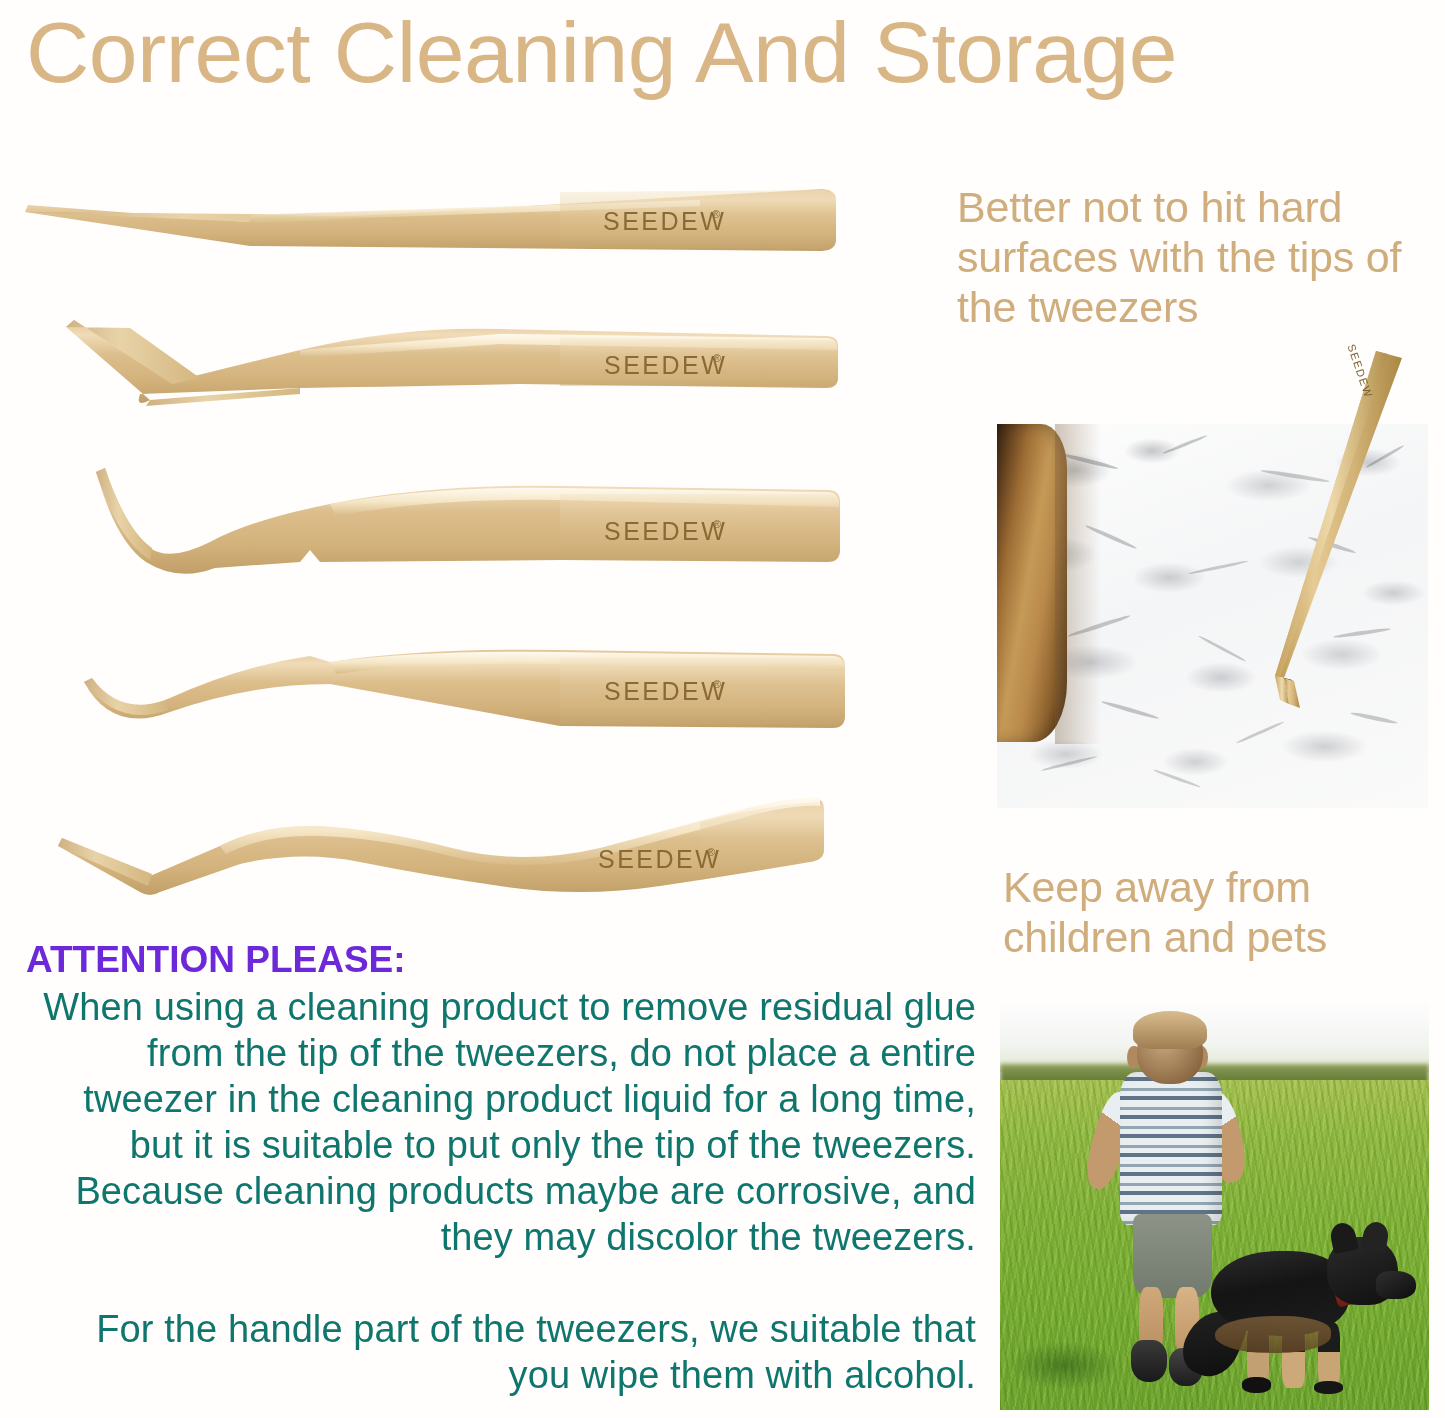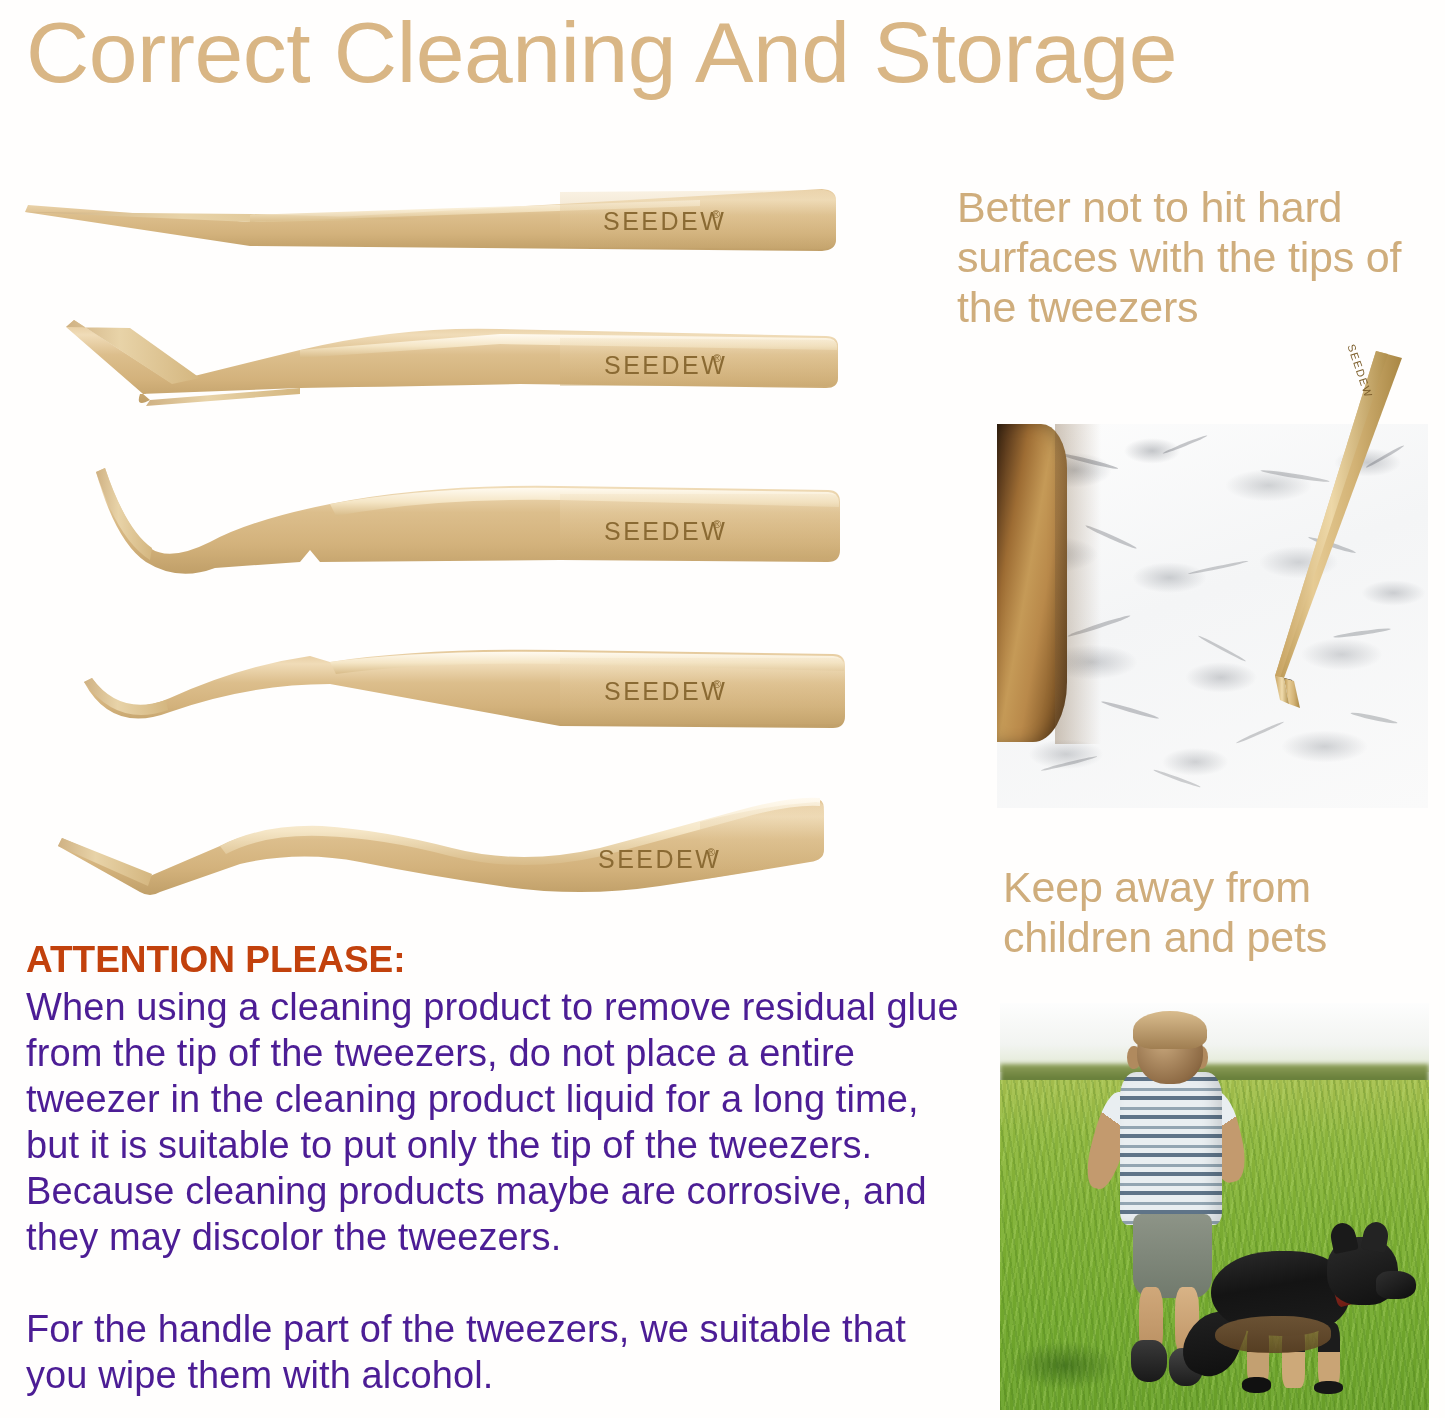--- a/index.html
+++ b/index.html
@@ -142,26 +142,26 @@
     background:linear-gradient(180deg,#212121 0 42%,#cda979 42%);border-radius:24%;}
   .d-leg3{position:absolute;left:56%;top:56%;width:10%;height:38%;
     background:linear-gradient(180deg,#1c1c1c 0 44%,#c9a475 44%);border-radius:24%;}
   .d-paw1{position:absolute;left:22%;top:88%;width:13%;height:9%;background:#111;border-radius:42%;}
   .d-paw2{position:absolute;left:54%;top:90%;width:13%;height:8%;background:#161616;border-radius:42%;}
 
   
   .attn-wrap{position:absolute;left:26px;top:938px;width:950px;}
   .attn-head{
     font-family:"Liberation Sans Narrow","Liberation Sans",sans-serif;
-    font-size:37px;line-height:44px;font-weight:700;color:#c2410c;
+    font-size:37px;line-height:44px;font-weight:700;color:#6d28d9;
     letter-spacing:0px;margin:0 0 2px 0;
   }
   .attn-body,.attn-body2{
     font-family:"Liberation Sans Narrow","Liberation Sans",sans-serif;
-    font-size:38px;line-height:46px;color:#4c1d95;margin:0;letter-spacing:.1px;
+    font-size:38px;line-height:46px;color:#0f766e;margin:0;letter-spacing:.1px;text-align:right;
   }
   .attn-body2{margin-top:46px;}
 </style>
 </head>
 <body>
 
 <div class="page">
 
   <div class="title">Correct Cleaning And Storage</div>
 

